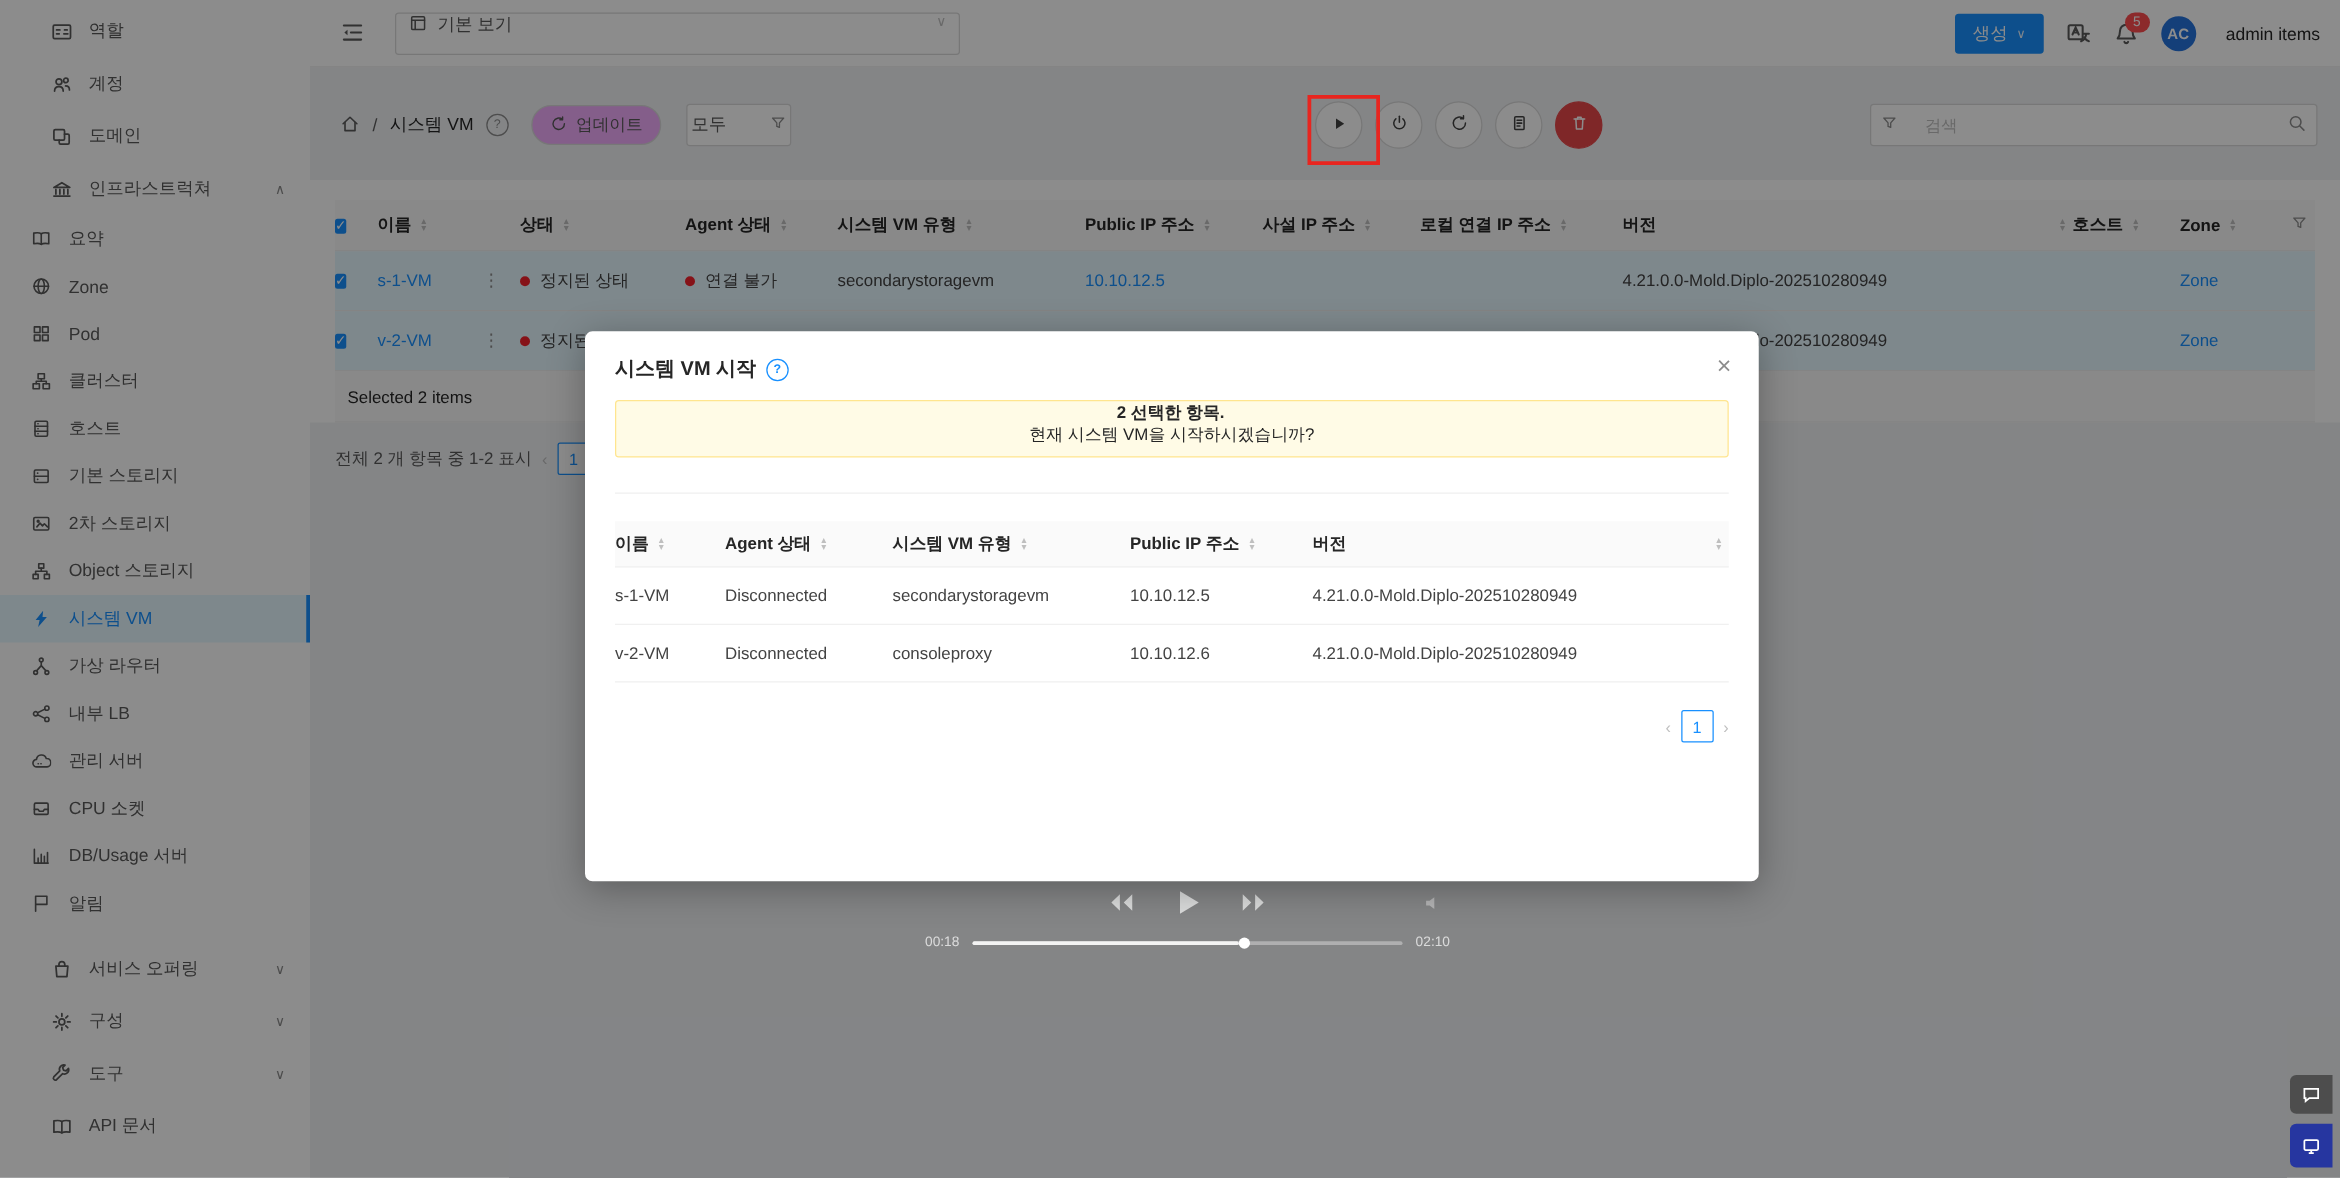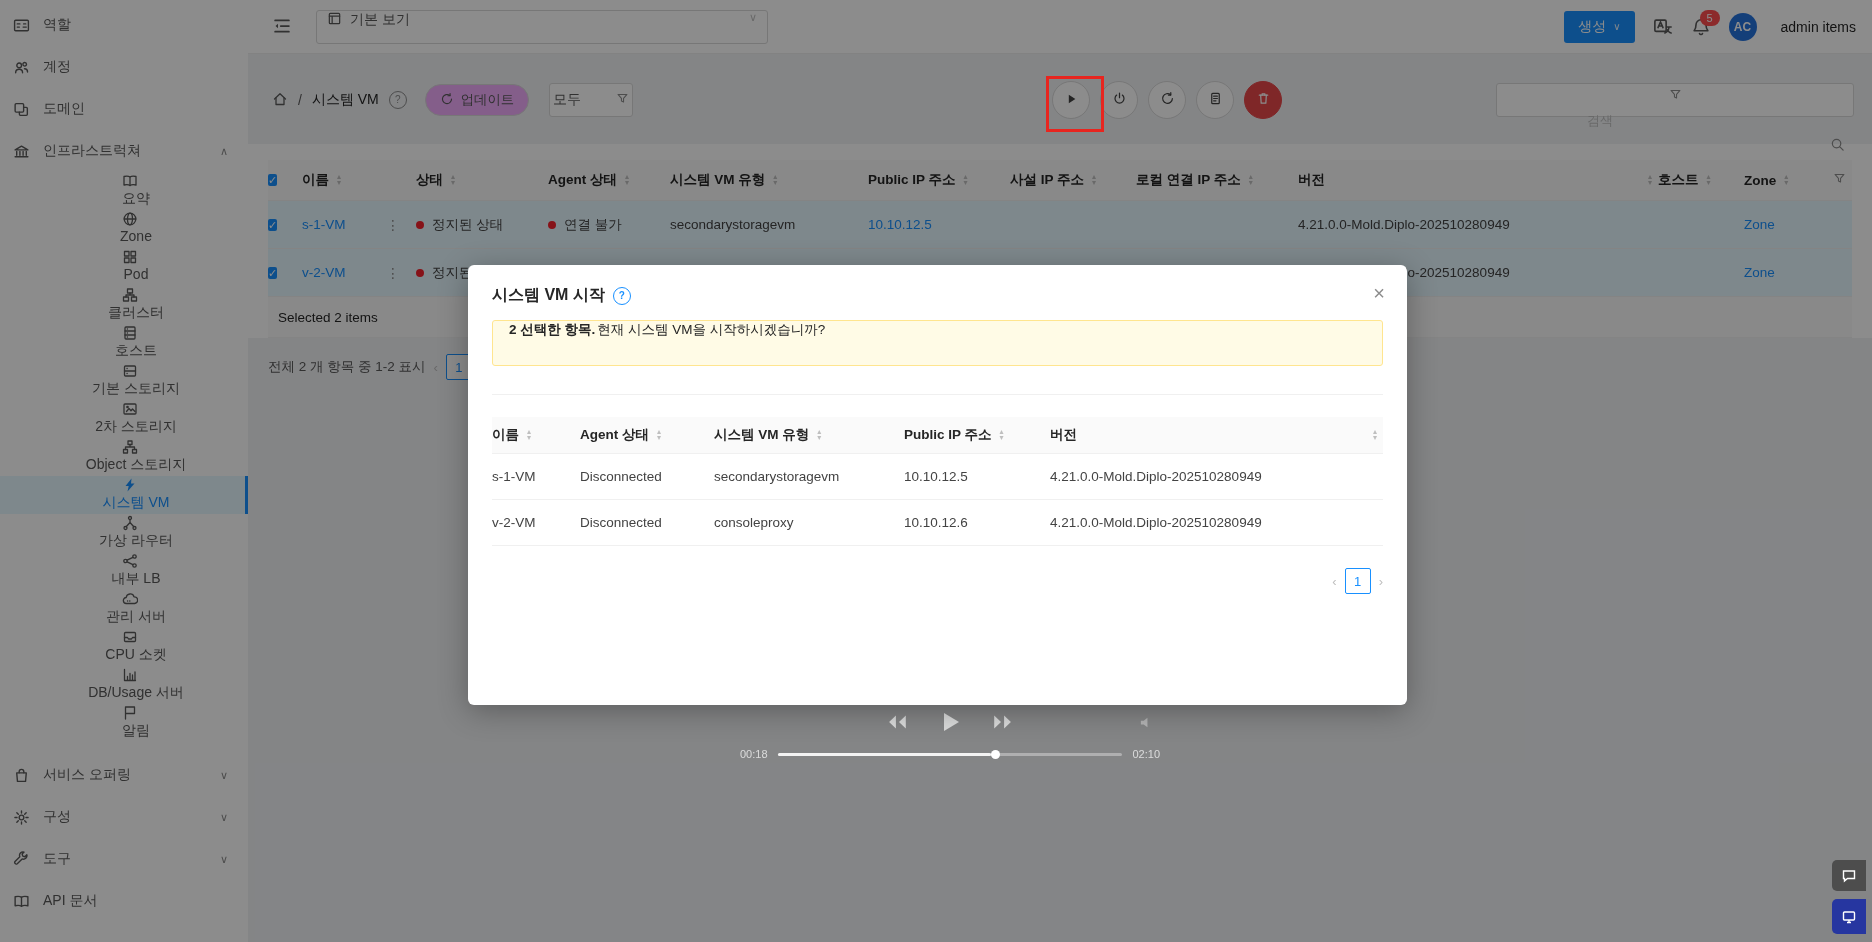--- a/index.html
+++ b/index.html
@@ -1,21 +1,21 @@
 <!DOCTYPE html>
 <html><head>
 <meta charset="utf-8">
 <style>
   html,body{margin:0;padding:0;background:#888;}
   .screen{position:relative;width:1872px;height:942px;background:#f0f2f5;overflow:hidden;
           font-family:"Liberation Sans","DejaVu Sans",sans-serif;color:#262626;font-size:14px;}
   
   .sidebar{position:absolute;left:0;top:0;width:248px;height:942px;background:#fff;padding-top:4px;box-sizing:border-box;z-index:1;}
-  .si{display:flex;align-items:center;height:42px;padding-left:12px;color:#595959;cursor:pointer;box-sizing:border-box;}
-  .si.child{height:38px;padding-left:24px;flex-direction:column;}
+  .si{display:flex;align-items:center;height:42px;padding-left:40px;color:#595959;cursor:pointer;box-sizing:border-box;}
+  .si.child{height:38px;padding-left:24px;}
   .si .ico{width:18px;height:18px;display:flex;align-items:center;justify-content:center;margin-right:13px;color:#595959;flex:0 0 18px;}
   .si .lbl{white-space:nowrap;}
   .si.active{background:#e6f7ff;color:#1890ff;box-shadow:inset -3px 0 0 #1890ff;}
   .si.active .ico{color:#1890ff;}
   .si .chev{margin-left:auto;margin-right:20px;color:#8c8c8c;font-size:11px;}
   .si.gap{margin-top:12px;}
   .ico svg{stroke:currentColor;fill:none;stroke-width:1.3;stroke-linecap:round;stroke-linejoin:round;}
   
   .main{position:absolute;left:248px;top:0;right:0;bottom:0;}
   .topbar{height:54px;background:#fff;border-bottom:1px solid #ededed;display:flex;align-items:center;padding:0 16px 0 24px;box-sizing:border-box;}
@@ -34,21 +34,21 @@
   
   .toolbar{position:relative;height:40px;margin-top:26px;}
   .crumbs{position:absolute;left:24px;top:0;height:40px;display:flex;align-items:center;gap:10px;color:#595959;}
   .crumbs .pg{color:#262626;}
   .qmark{width:16px;height:16px;border:1px solid #8c8c8c;border-radius:50%;color:#8c8c8c;font-size:10px;line-height:15px;text-align:center;}
   .pillbtn{height:32px;border:1px solid #d9d9d9;border-radius:16px;background:#f0abfc;display:flex;align-items:center;gap:7px;padding:0 14px;color:#595959;margin-left:8px;}
   .selbox{height:32px;border:1px solid #d9d9d9;border-radius:3px;background:#fff;display:flex;align-items:center;gap:8px;padding:0 3px;color:#595959;width:76px;justify-content:space-between;margin-left:10px;}
   .acts{position:absolute;left:804px;top:1px;display:flex;gap:10px;}
   .cbtn{width:38px;height:38px;border-radius:50%;border:1px solid #d9d9d9;background:#fff;color:#434343;display:flex;align-items:center;justify-content:center;}
   .cbtn.danger{background:#e84749;border-color:#e84749;color:#fff;}
-  .search{position:absolute;left:1248px;top:3px;width:358px;height:34px;border:1px solid #d9d9d9;border-radius:3px;background:#fff;display:flex;align-items:center;padding:4px 8px;box-sizing:border-box;gap:8px;flex-direction:column;}
+  .search{position:absolute;left:1248px;top:3px;width:358px;height:34px;border:1px solid #d9d9d9;border-radius:3px;background:#fff;display:flex;align-items:center;padding:16px 8px;box-sizing:border-box;gap:20px;}
   .search input{border:none;outline:none;flex:1;font-size:13px;color:#262626;background:transparent;font-family:inherit;}
   .search input::placeholder{color:#bfbfbf;}
   .search .mag{margin-left:auto;color:#8c8c8c;}
   
   .card{background:#fff;margin-top:24px;padding:16px 20px 0;}
   .tgrid{display:grid;grid-template-columns:34px 114px 132px 122px 198px 142px 126px 162px minmax(0,1fr) 86px 70px 38px;align-items:center;}
   .thead{height:40px;background:#fafafa;border-bottom:1px solid #f0f0f0;font-weight:bold;font-size:13.5px;color:#262626;}
   .hcell{display:flex;align-items:center;gap:8px;padding-right:6px;}
   .sorter{display:flex;flex-direction:column;color:#bfbfbf;font-size:8px;line-height:6px;}
   .trow{height:47px;border-bottom:1px solid #f0f0f0;font-size:13.5px;color:#434343;}
@@ -63,21 +63,21 @@
   .pnum{width:24px;height:24px;border:1px solid #1890ff;color:#1890ff;border-radius:2px;background:#fff;font-size:13px;display:flex;align-items:center;justify-content:center;}
   .parrow{color:#bfbfbf;font-size:13px;}
   .fun{color:#8c8c8c;}
   
   .dim{position:absolute;inset:0;background:rgba(0,0,0,0.45);z-index:40;}
   .modal{position:absolute;left:468px;top:265px;width:939px;height:440px;background:#fff;border-radius:6px;
          box-shadow:0 6px 30px rgba(0,0,0,.3);z-index:55;box-sizing:border-box;padding:20px 24px 0;}
   .m-title{display:flex;align-items:center;gap:8px;font-size:16px;font-weight:bold;color:#262626;}
   .qmark.blue{border-color:#1890ff;color:#1890ff;}
   .m-close{position:absolute;right:22px;top:18px;color:#8c8c8c;font-size:20px;line-height:20px;}
-  .alert{margin-top:14px;background:#fffbe6;border:1px solid #ffe58f;border-radius:3px;height:44px;display:flex;align-items:flex-start;padding:0 16px;font-size:13.5px;color:#262626;}
+  .alert{margin-top:14px;background:#fffbe6;border:1px solid #ffe58f;border-radius:3px;height:44px;display:flex;align-items:center;padding:0 16px;font-size:13.5px;color:#262626;flex-direction:column;}
   .alert b{margin-right:2px;}
   .mdivider{border:none;border-top:1px solid #f0f0f0;margin:28px 0 22px;}
   .mgrid{display:grid;grid-template-columns:88px 134px 190px 146px minmax(0,1fr);align-items:center;}
   .mthead{height:36px;background:#fafafa;border-bottom:1px solid #f0f0f0;font-weight:bold;font-size:13.5px;}
   .mrow{height:45px;border-bottom:1px solid #f0f0f0;font-size:13.5px;color:#434343;}
   .mpager{display:flex;justify-content:flex-end;align-items:center;gap:8px;margin-top:22px;}
   .m-footer{display:flex;justify-content:flex-end;align-items:center;gap:10px;margin-top:24px;}
   .btn-default{height:32px;border:1px solid #d9d9d9;border-radius:2px;background:#fff;color:#262626;padding:0 15px;font-size:14px;}
   .btn-ok{height:32px;border:none;border-radius:2px;background:#1890ff;color:#fff;padding:0 15px;font-size:14px;}
   .okwrap{position:relative;}

